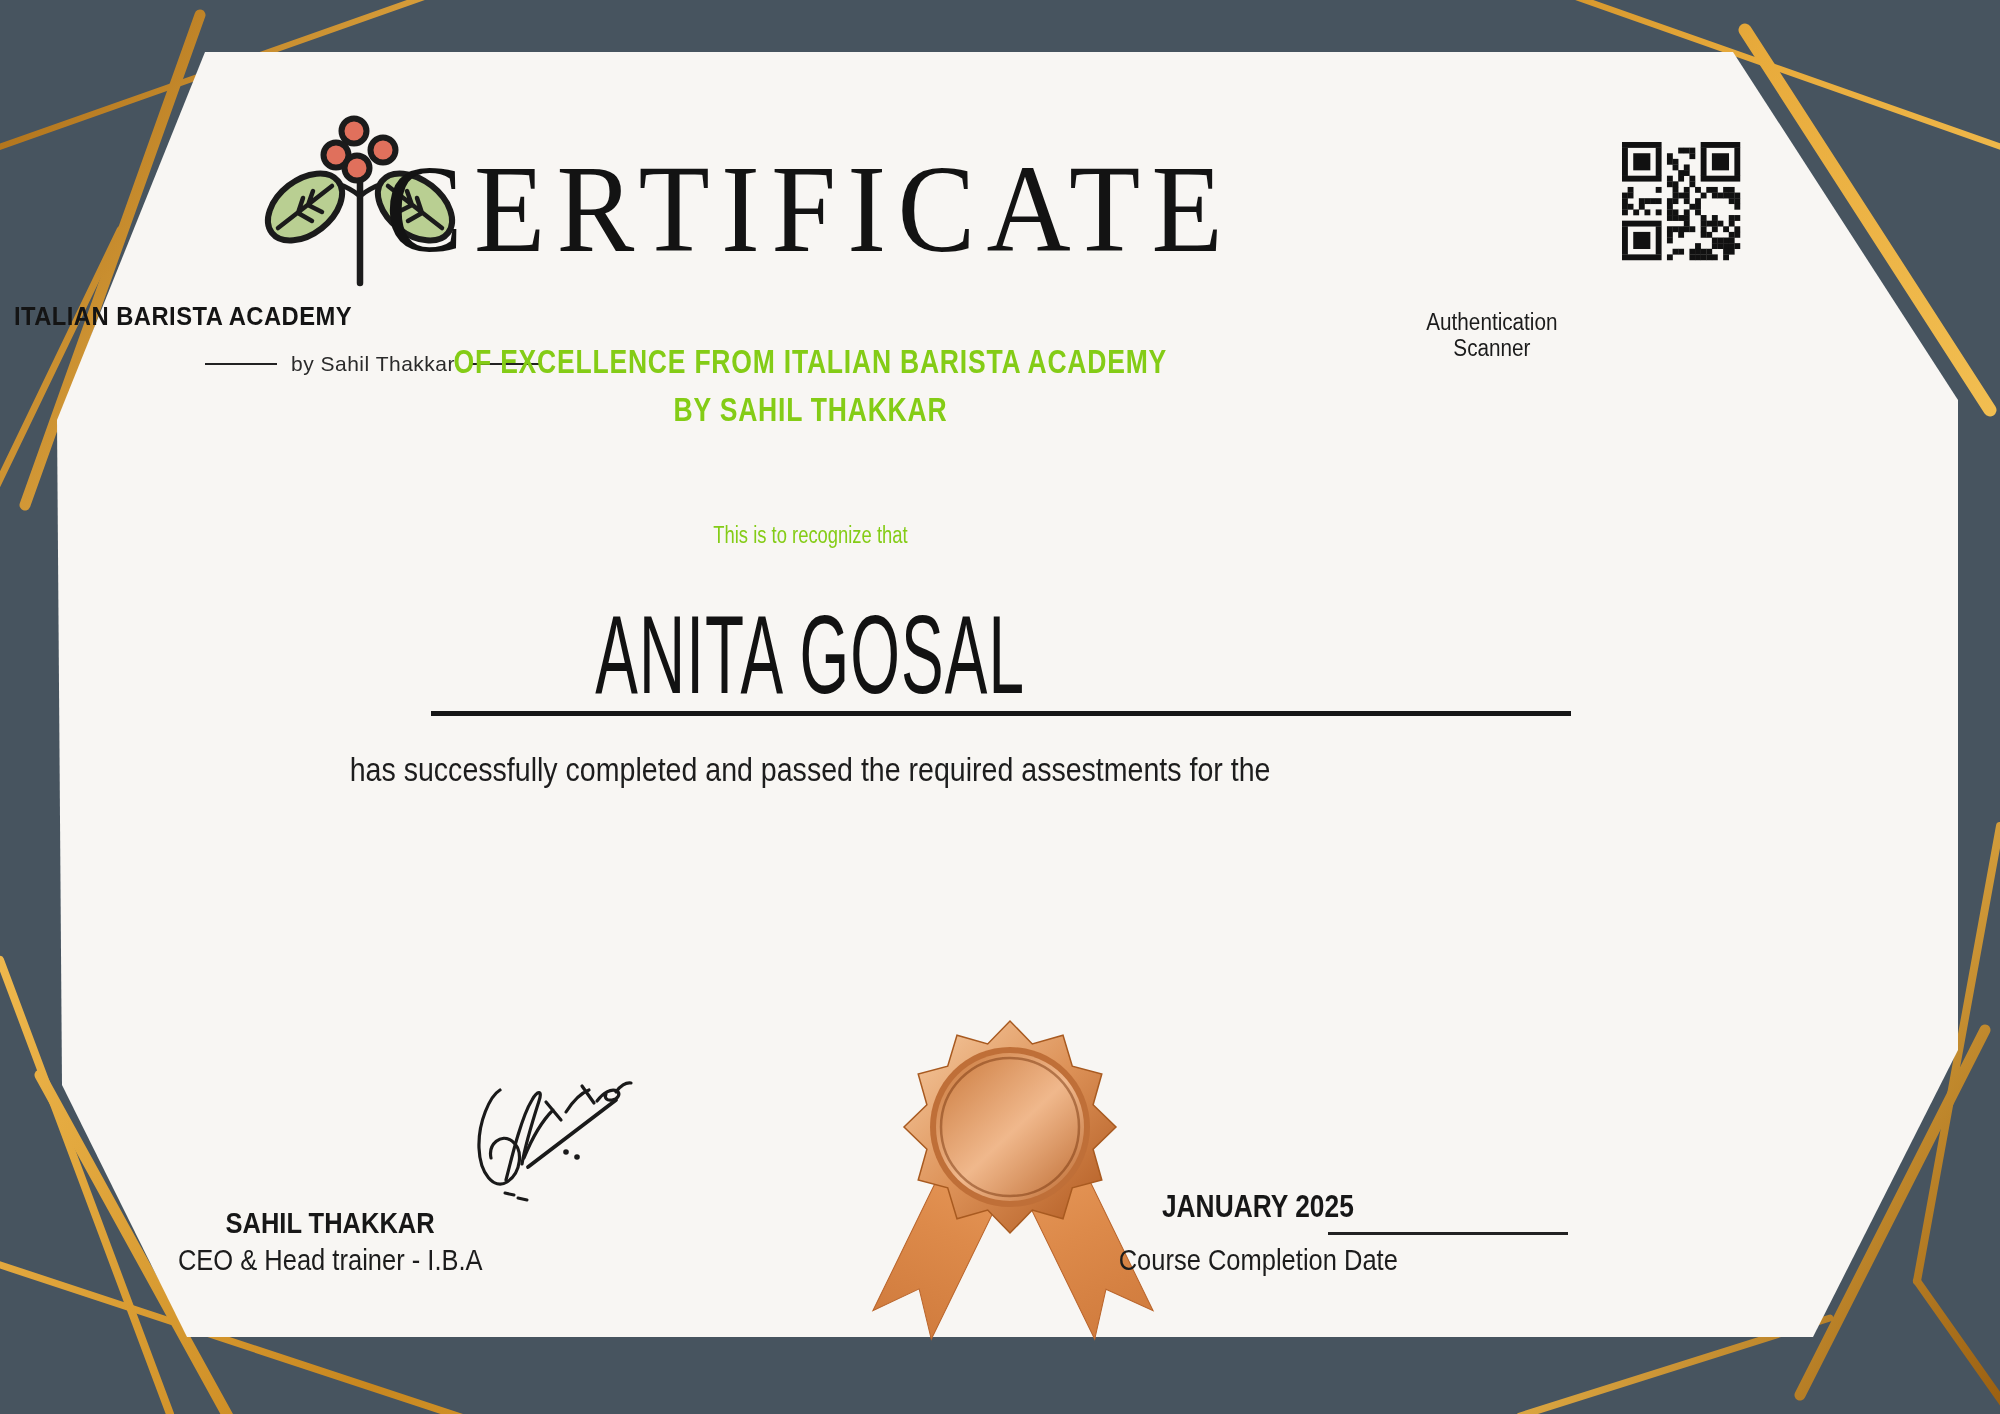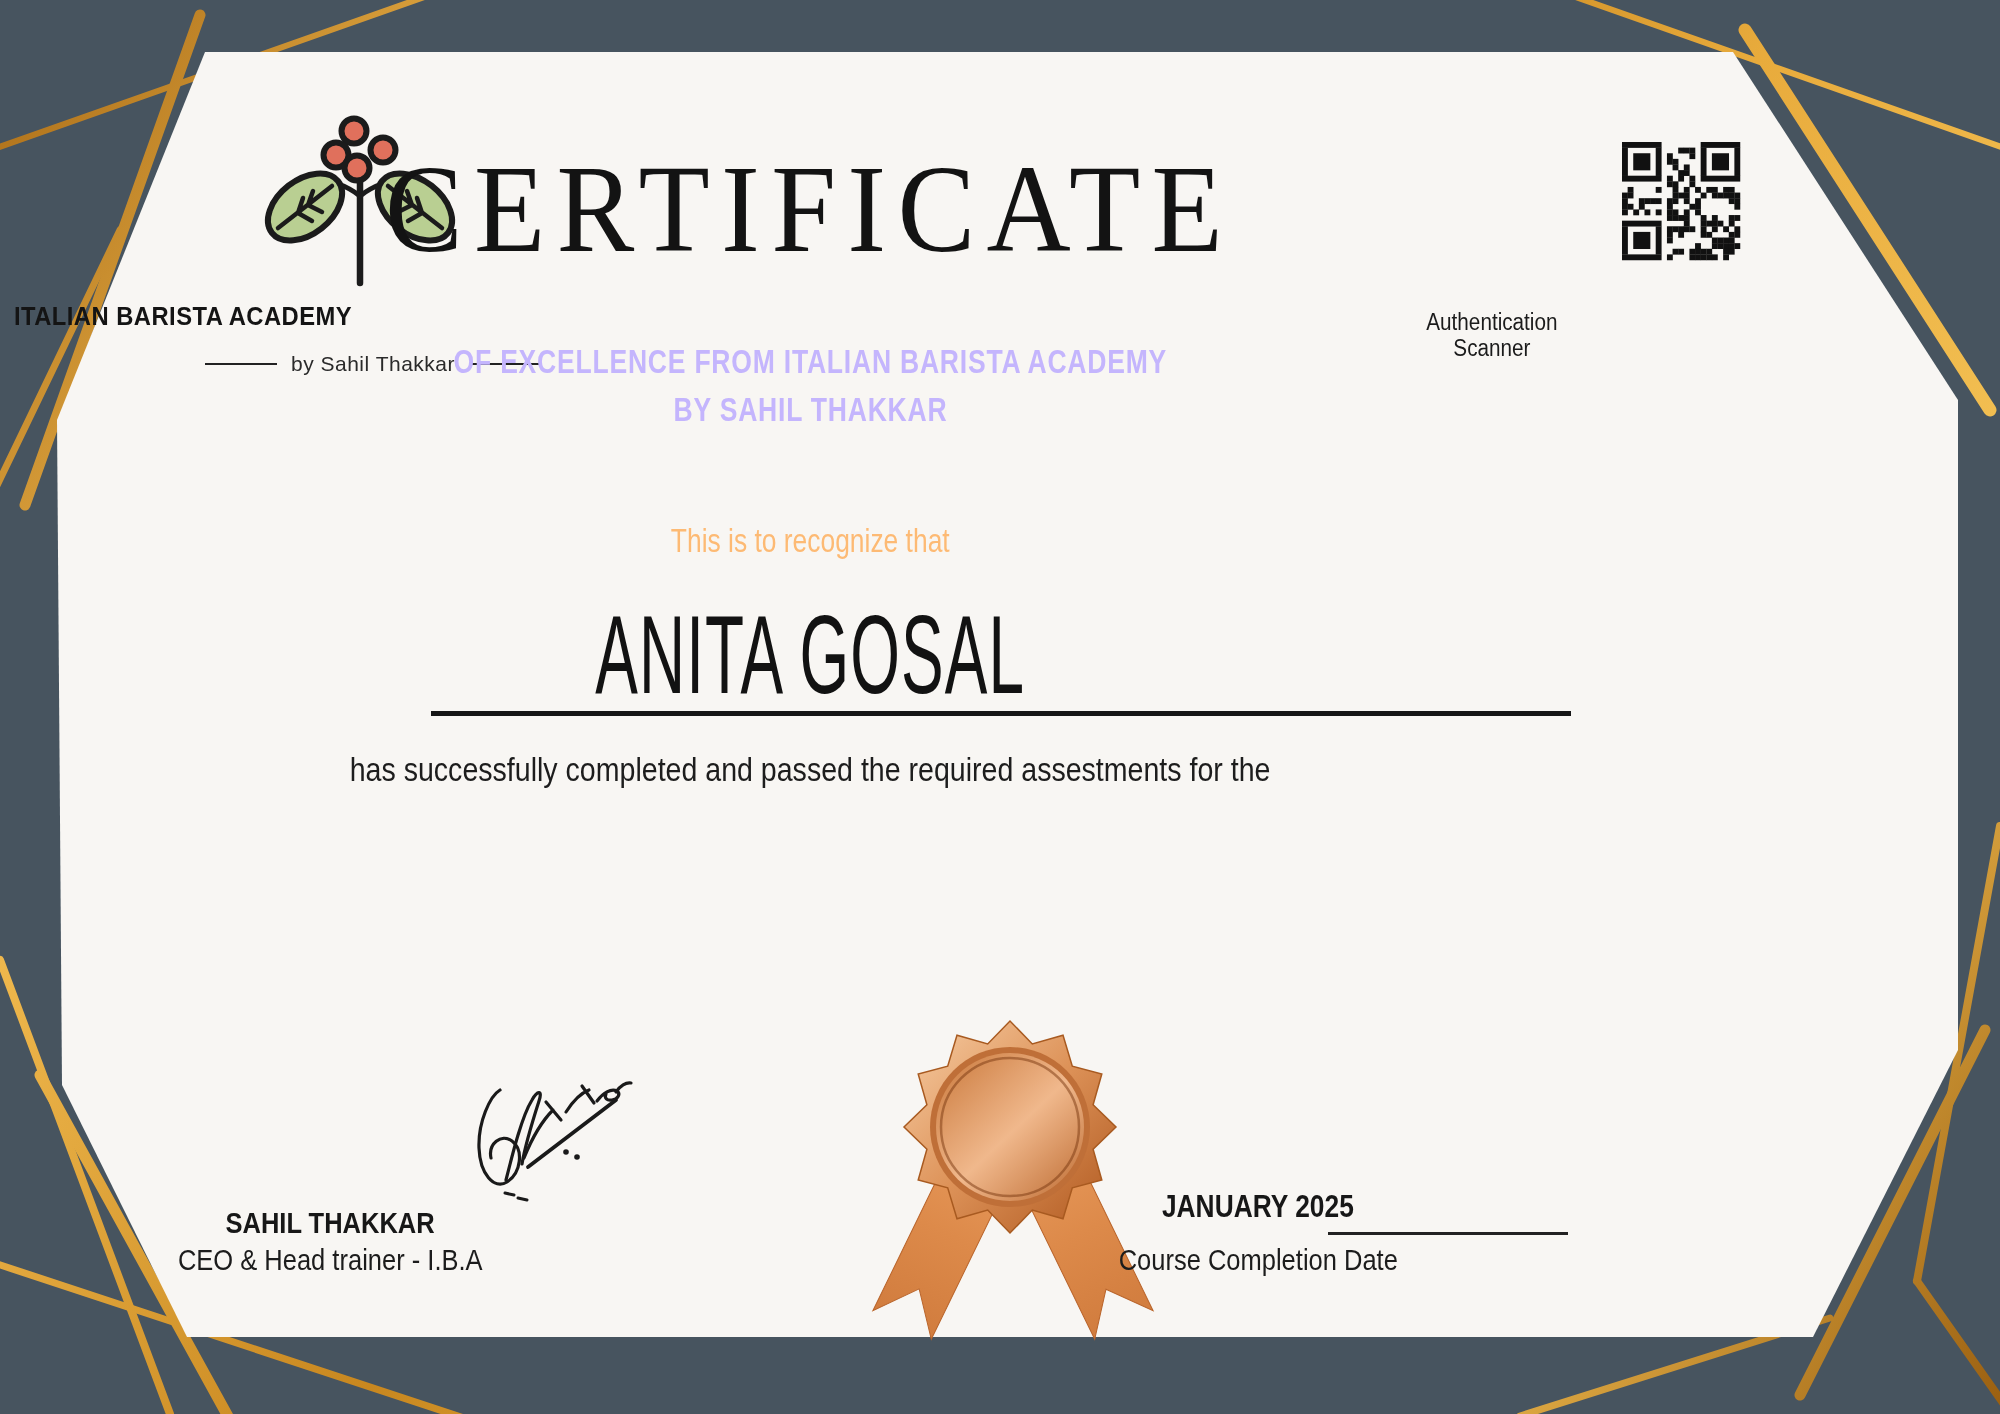--- a/index.html
+++ b/index.html
@@ -4,23 +4,23 @@
 <style>
   html,body{margin:0;padding:0;}
   body{background:#47545f;font-family:"Liberation Sans","DejaVu Sans",sans-serif;}
   .cert{position:relative;width:2000px;height:1414px;overflow:hidden;background:var(--slate,#47545f);}
   .cert svg.decor{position:absolute;left:0;top:0;}
   
   .t{position:absolute;width:1620px;text-align:center;color:var(--ink,#1b1b1b);}
   .t>span{display:inline-block;white-space:nowrap;transform:scaleX(var(--sx,1));transform-origin:center;}
   .serif{font-family:"Liberation Serif","DejaVu Serif",serif;}
   .title{font-size:124px;letter-spacing:12px;color:#131313;--sx:.94;font-weight:400;line-height:1;}
-  .sub{font-size:34px;font-weight:700;letter-spacing:1px;--sx:.78;line-height:1;color:#c4b5fd;}
+  .sub{font-size:34px;font-weight:700;letter-spacing:1px;--sx:.78;line-height:1;color:#84cc16;}
   .acad{font-size:25px;font-weight:700;letter-spacing:.5px;--sx:.95;color:#141414;line-height:1;}
-  .recognize{font-size:33px;font-weight:400;--sx:.80;color:#fdba74;line-height:1;}
+  .recognize{font-size:23px;font-weight:400;--sx:.80;color:#84cc16;line-height:1;}
   .bigname{font-size:112px;font-weight:400;letter-spacing:2px;--sx:.57;color:#121212;line-height:1;}
   .completion{font-size:34px;font-weight:400;--sx:.84;color:#1d1d1d;line-height:1;}
   .course{font-size:71px;letter-spacing:1px;--sx:.92;color:#151515;line-height:1;font-weight:400;}
   .signame{font-size:30px;font-weight:700;--sx:.85;color:#171717;line-height:1;}
   .sigrole{font-size:30px;font-weight:400;--sx:.85;color:#1c1c1c;line-height:1;}
   .dateval{font-size:31px;font-weight:700;--sx:.85;color:#171717;line-height:1;}
   .datelabel{font-size:30px;font-weight:400;--sx:.85;color:#1c1c1c;line-height:1;}
   .qrlabel{font-size:23px;font-weight:400;--sx:.9;color:#1b1b1b;line-height:26px;white-space:pre-line !important;}
   .byline-row{position:absolute;width:2000px;display:flex;justify-content:center;align-items:center;gap:14px;}
   .byline-row .rule{width:72px;height:2.5px;background:#222;}

